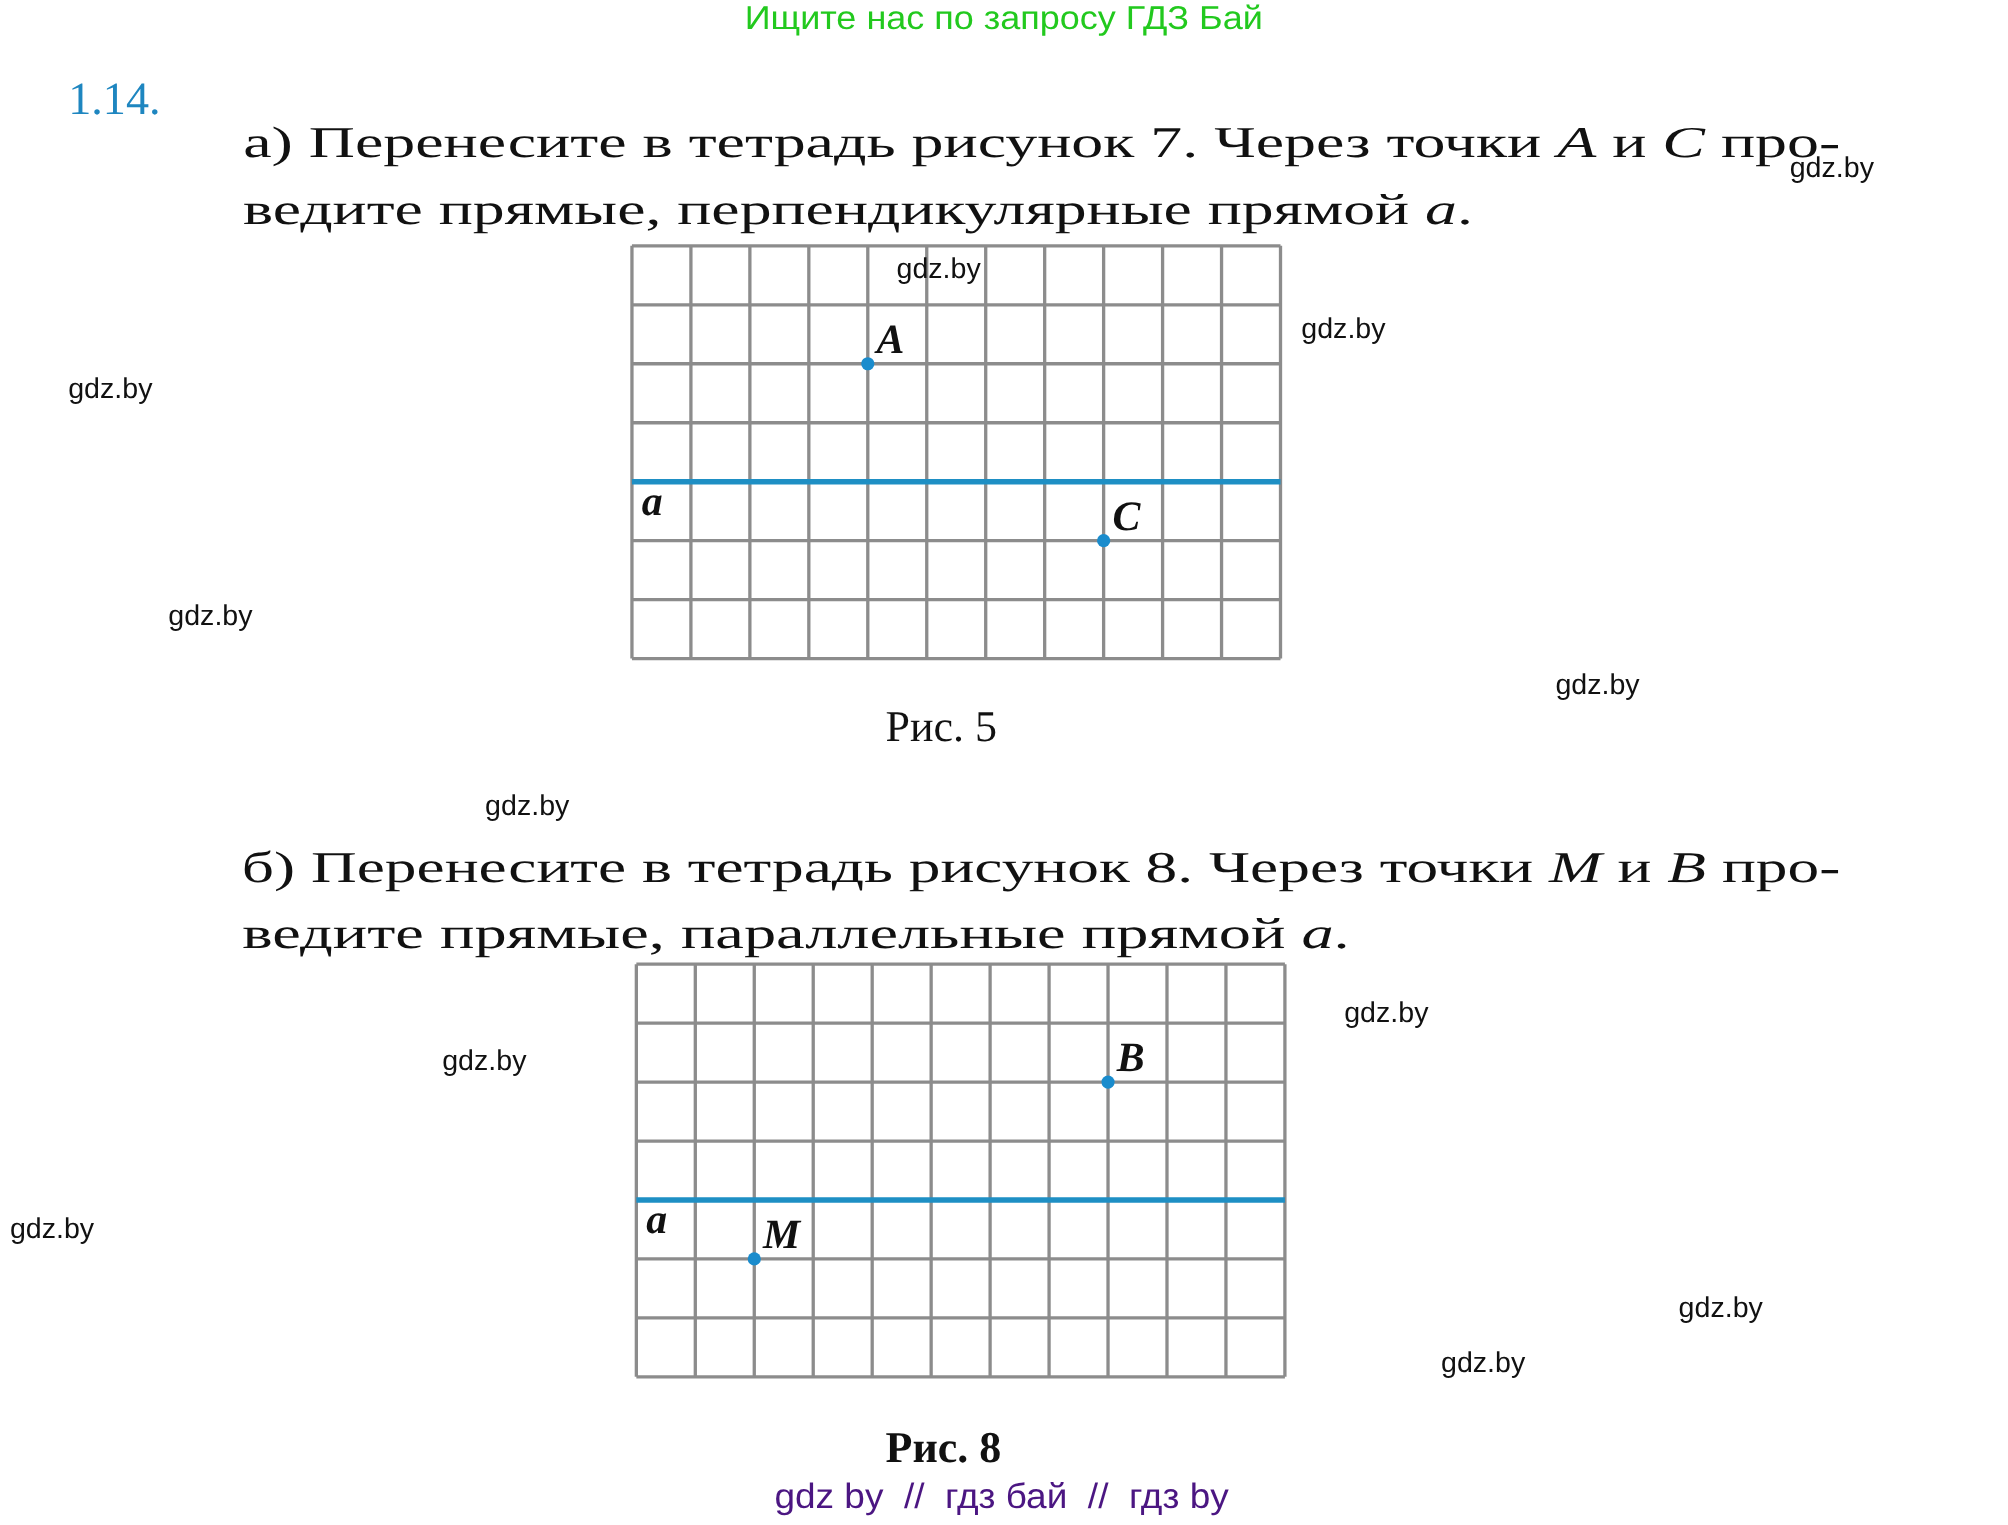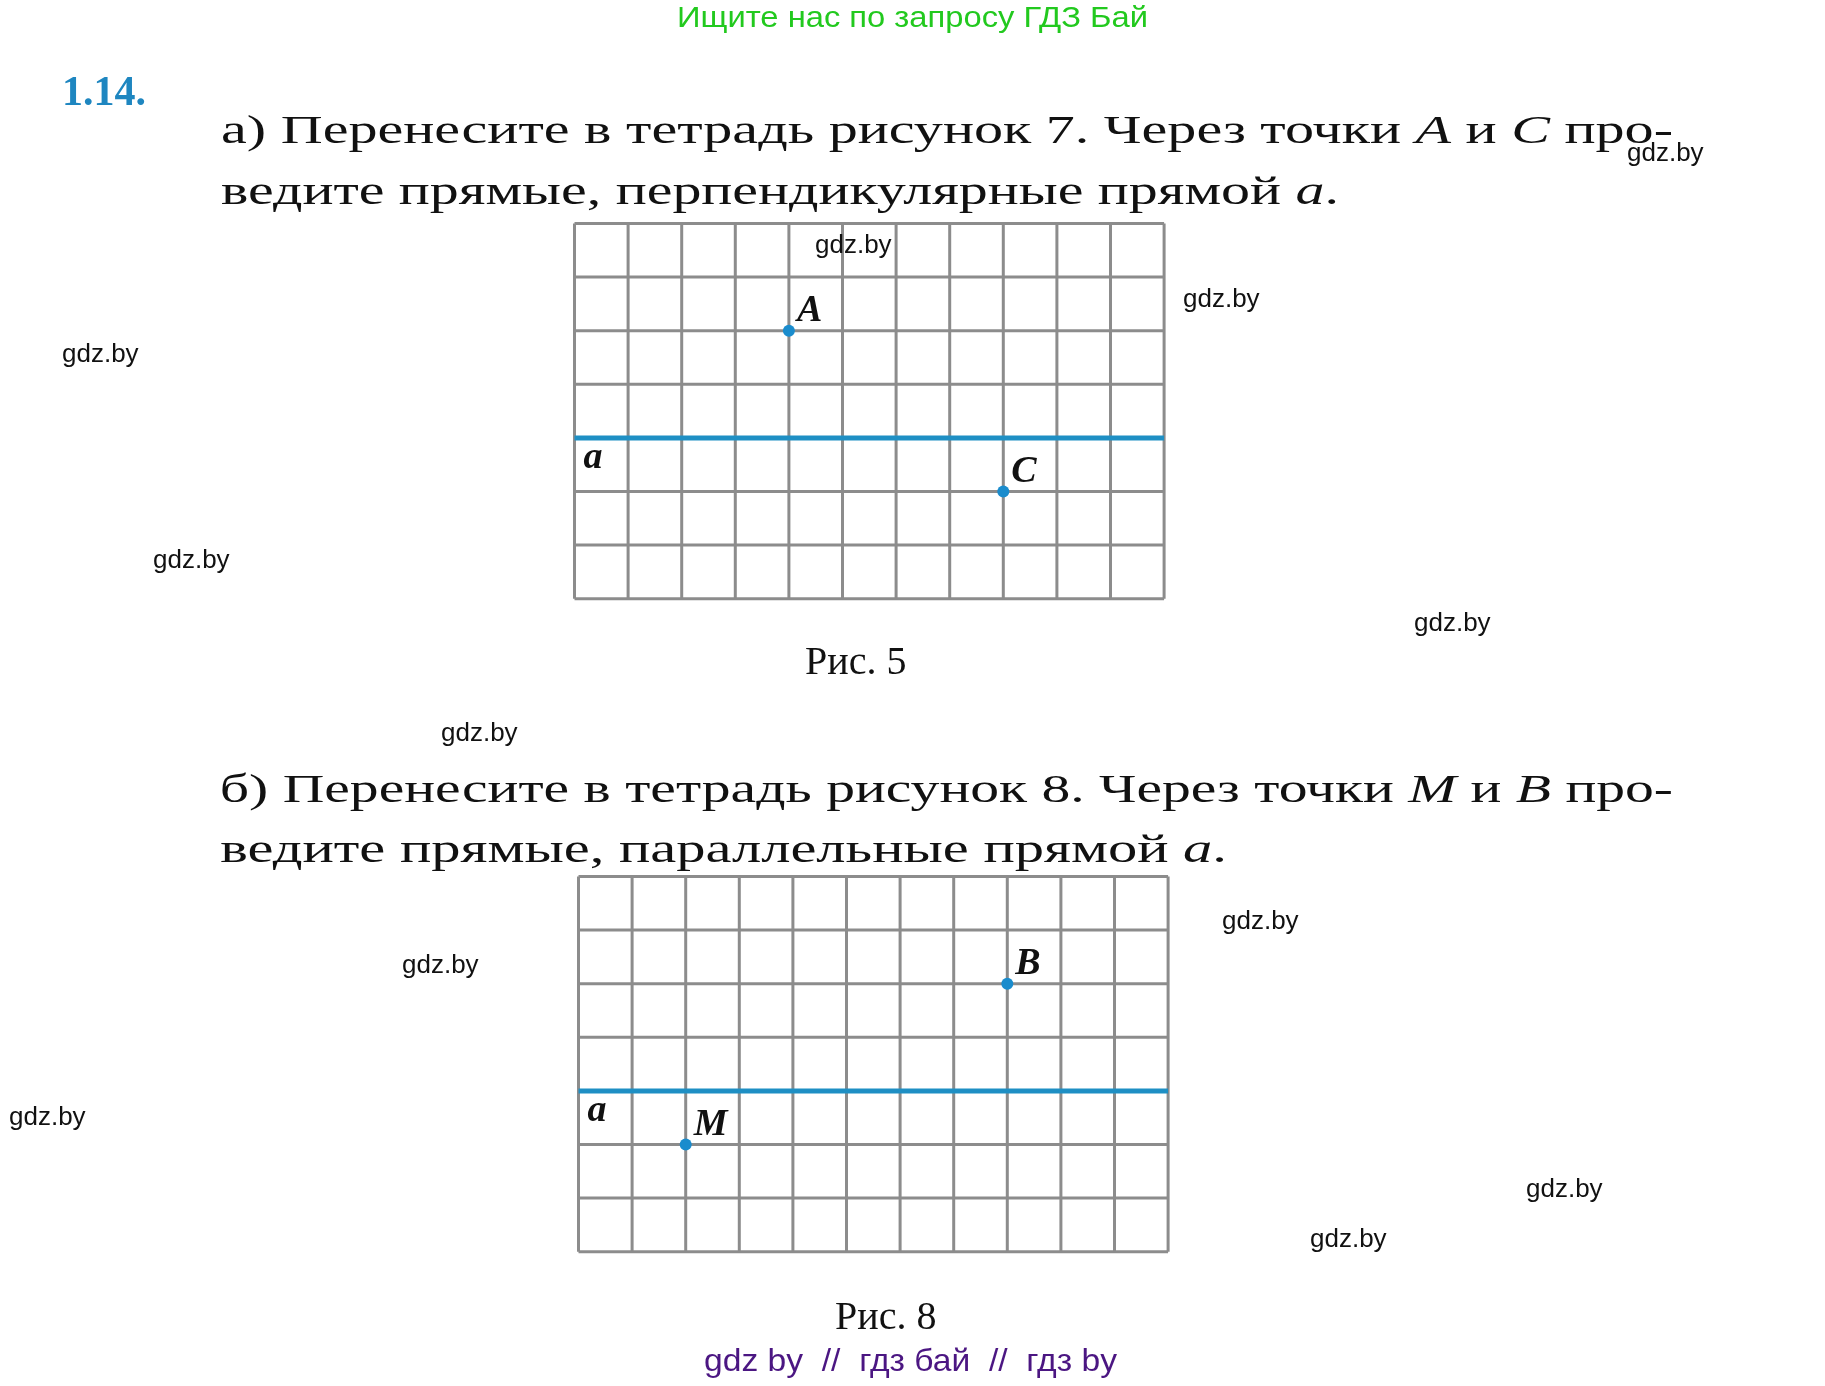--- a/index.html
+++ b/index.html
@@ -1,21 +1,21 @@
 <!DOCTYPE html>
 <html><head>
 <meta charset="utf-8">
 <style>
   html, body { margin:0; padding:0; background:#ffffff; }
   body { width:1825px; height:1386px; position:relative; overflow:hidden; }
   .abs { position:absolute; white-space:nowrap; line-height:1; }
   .serif { font-family:"Liberation Serif","DejaVu Serif",serif; color:#111111; }
   .sans { font-family:"Liberation Sans","DejaVu Sans",sans-serif; }
   .task-line { font-size:40px; transform-origin:0 0; }
-  .num { color:#1e86c0; font-weight:bold; }
+  .num { color:#1e86c0; font-weight:normal; }
   .it { font-style:italic; }
   .wm { font-size:26px; color:#111111;margin-top:21px; }
   .header-ad { font-size:30px; color:#22c91e; transform-origin:0 0; }
   .footer-ad { font-size:32px; color:#4b1682; transform-origin:0 0; }
   .caption { font-size:40px; }
   .figure { position:absolute; }
   .figure svg { display:block; overflow:visible; }
   .pt-label { font-family:"Liberation Serif","DejaVu Serif",serif; font-style:italic; font-weight:bold; font-size:38px; fill:#111111; }
 </style>
 </head>
@@ -100,21 +100,21 @@
         <line x1="0" y1="375.2" x2="589.6" y2="375.2" stroke="#8c8c8c" stroke-width="3"></line>
         <line x1="0" y1="214.4" x2="589.6" y2="214.4" stroke="#1e8fc4" stroke-width="5"></line>
         <text x="9" y="244.4" class="pt-label">a</text>
         <circle cx="428.8" cy="107.2" r="6" fill="#1a8ccd"></circle>
         <text x="436.8" y="97.2" class="pt-label">B</text>
         <circle cx="107.2" cy="268" r="6" fill="#1a8ccd"></circle>
         <text x="115.2" y="258" class="pt-label">M</text>
       </g>
     </svg>
   </div>
-<div class="abs serif caption" style="left:835px; top:1296px;">Рис. 8</div>
+<div class="abs serif caption" style="left:805px; top:1296px;font-weight:bold;">Рис. 8</div>
 
 <div class="abs sans wm" style="left:1627px; top:118px;">gdz.by</div>
 <div class="abs sans wm" style="left:815px; top:210px;">gdz.by</div>
 <div class="abs sans wm" style="left:1183px; top:264px;">gdz.by</div>
 <div class="abs sans wm" style="left:62px; top:319px;">gdz.by</div>
 <div class="abs sans wm" style="left:153px; top:525px;">gdz.by</div>
 <div class="abs sans wm" style="left:1414px; top:588px;">gdz.by</div>
 <div class="abs sans wm" style="left:441px; top:698px;">gdz.by</div>
 <div class="abs sans wm" style="left:1222px; top:886px;">gdz.by</div>
 <div class="abs sans wm" style="left:402px; top:930px;">gdz.by</div>

